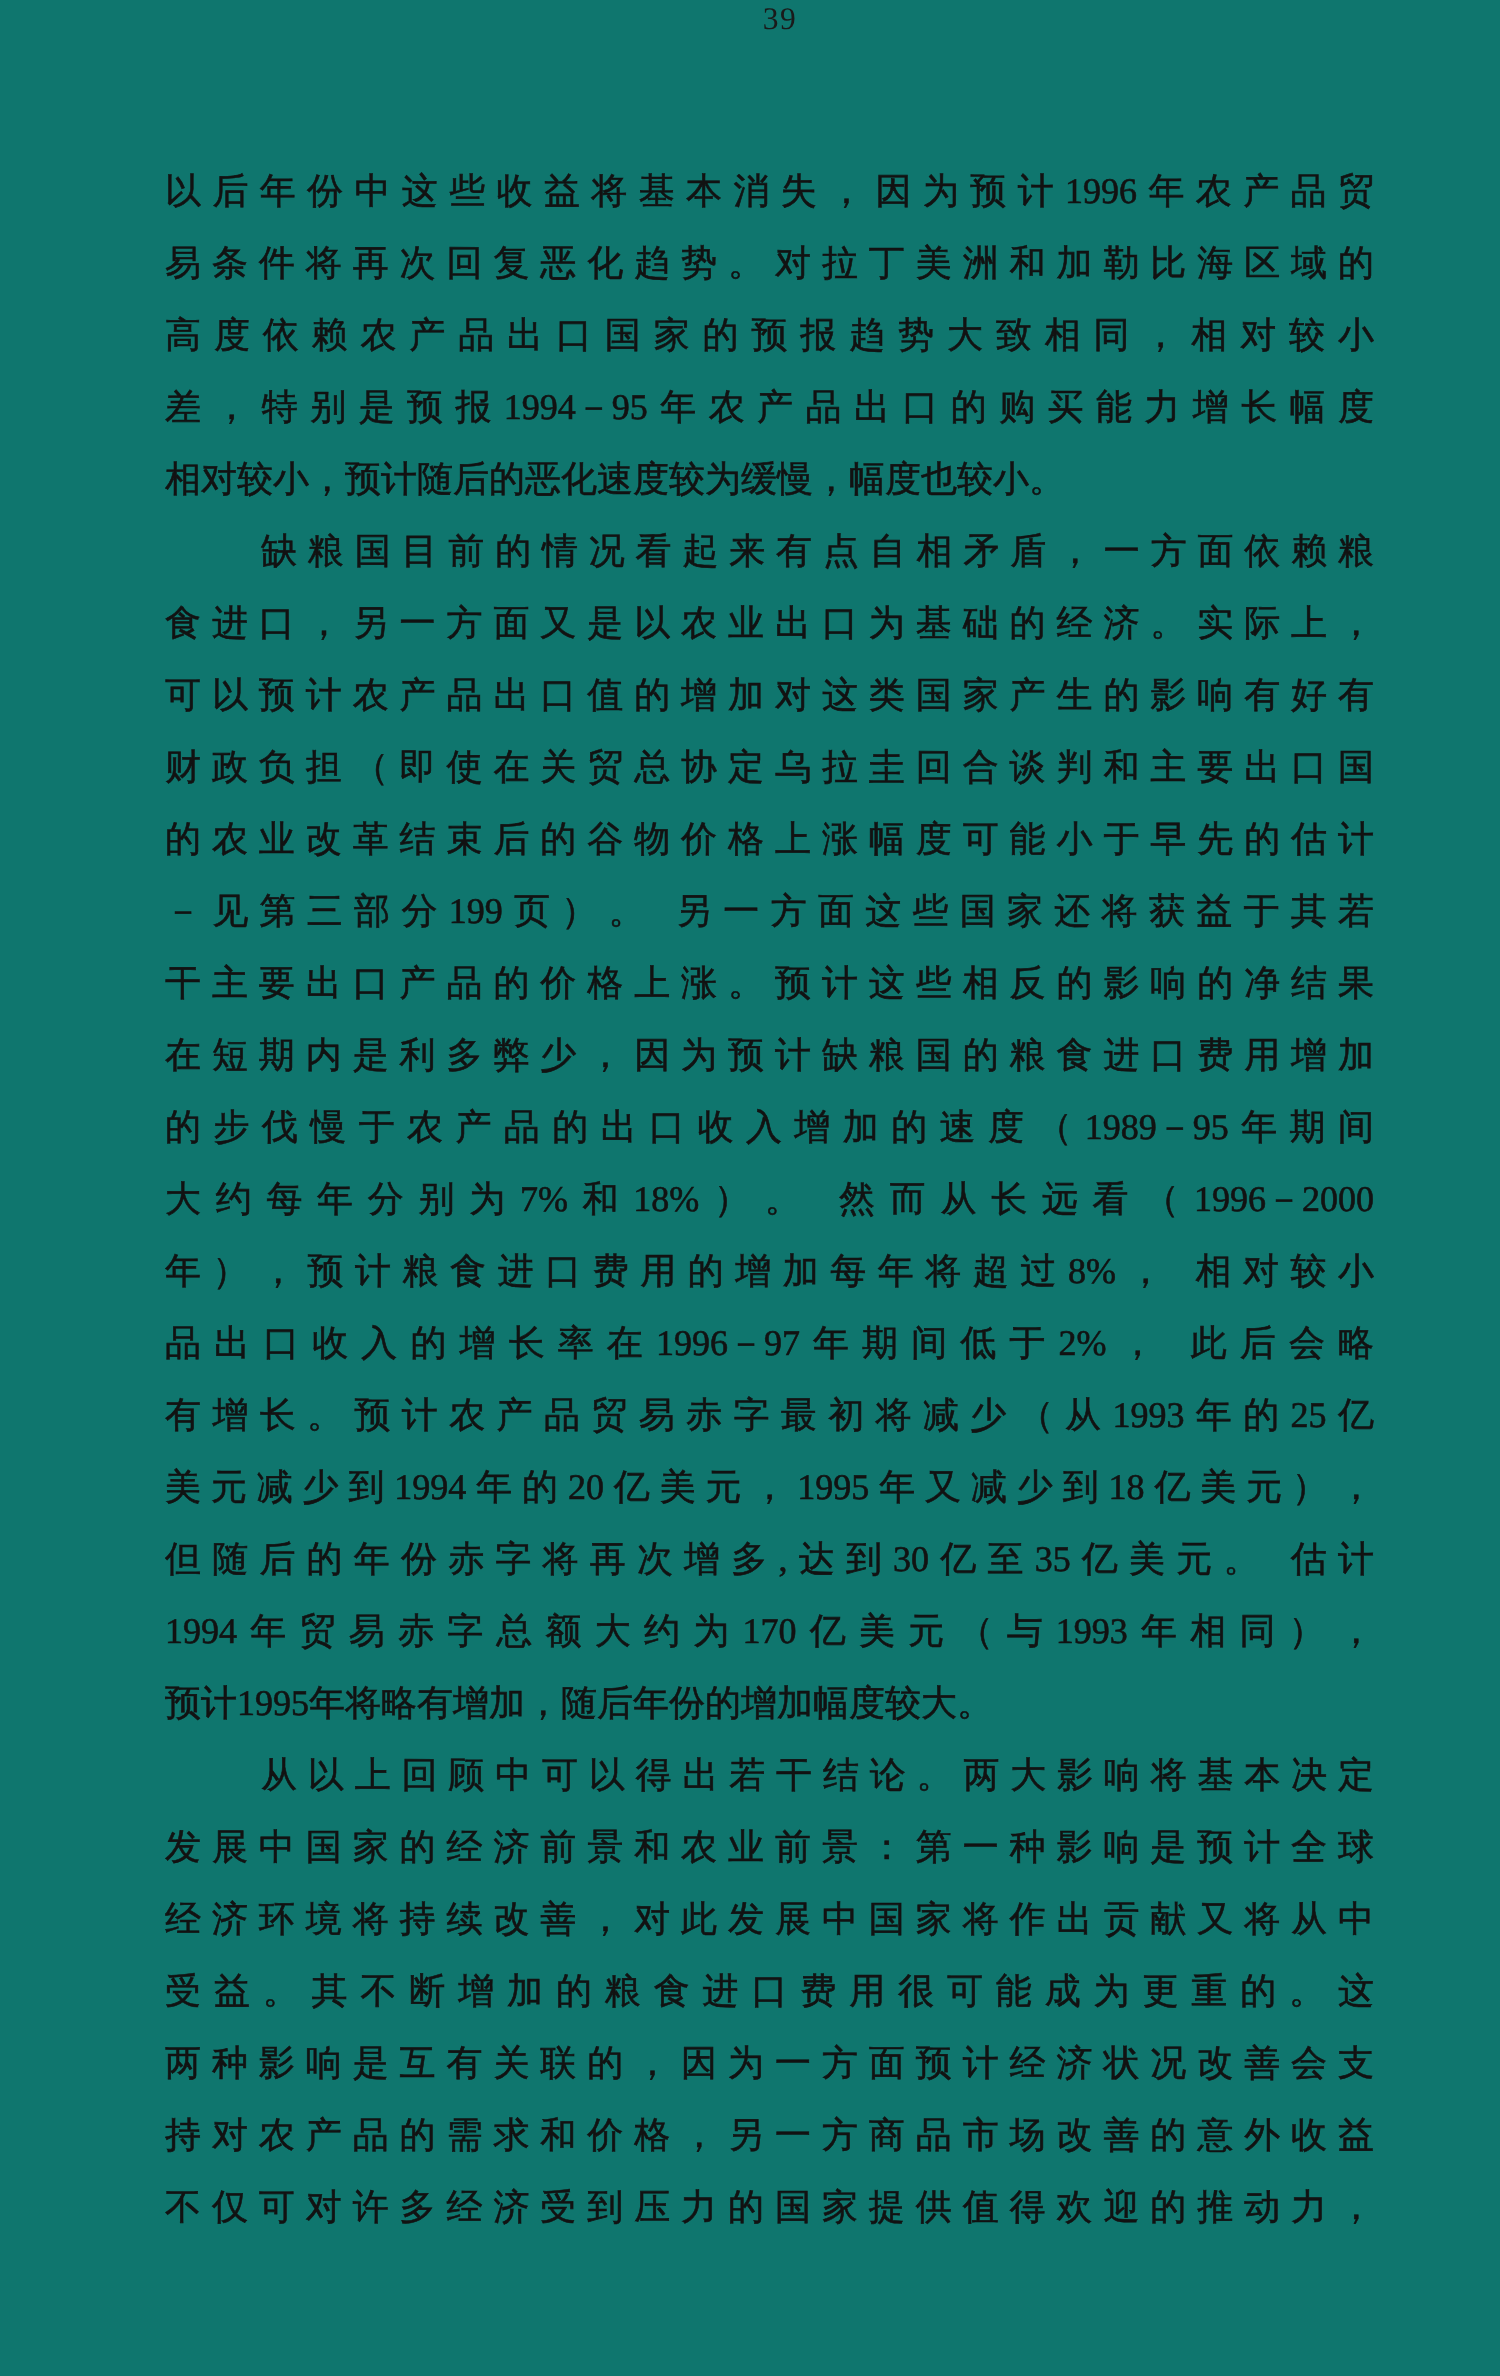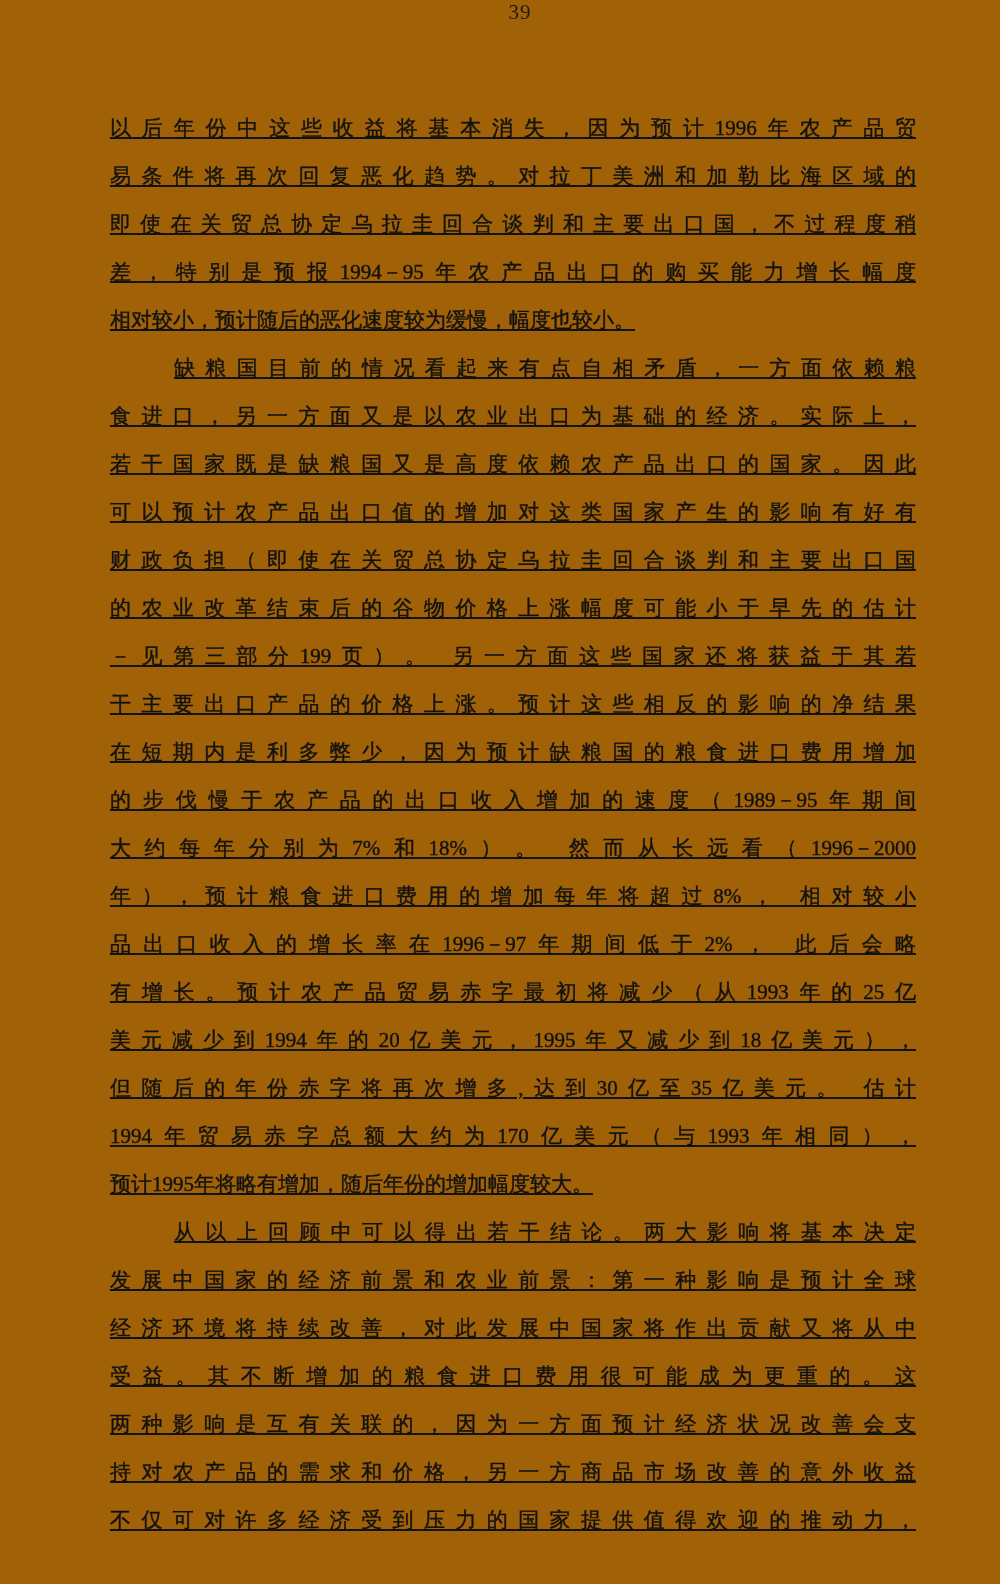--- a/index.html
+++ b/index.html
@@ -11,48 +11,47 @@
     width: 1000px;
     height: 1584px;
     overflow: hidden;
     position: relative;
     font-family: "Liberation Serif", "DejaVu Serif", serif;
     color: #141414;
   }
   .page {
     position: absolute;
     inset: 0;
-    background: #a16207;
+    background: #0f766e;
     padding-left: 36px;
   }
   .page-number {
     position: absolute;
     top: 0;
     left: 0;
     width: 1040px;          
     text-align: center;
     font-size: 21px;
     letter-spacing: 1px;
     color: #1a1a1a;
   }
   .text-block {
     position: absolute;
     top: 104px;
     left: 110px;
     width: 806px;
   }
   .line {
-    font-size: 21px;
+    font-size: 24px;
     line-height: 48px;
     height: 48px;
     overflow: hidden;
     white-space: nowrap;       
     text-align: justify;
     color: #121212;
-    text-decoration: underline;
     -webkit-text-stroke: 0.4px #121212; 
   }
   
   .line.just {
     white-space: normal;
     text-align: justify;
     text-align-last: justify;
     text-justify: inter-character;
   }
   .line.end {
@@ -68,27 +67,26 @@
 <body>
 
 <div class="page">
 
   <div class="page-number">39</div>
 
   <div class="text-block">
 
     <div class="line just">以后年份中这些收益将基本消失，因为预计1996年农产品贸</div>
     <div class="line just">易条件将再次回复恶化趋势。对拉丁美洲和加勒比海区域的</div>
-    <div class="line just">即使在关贸总协定乌拉圭回合谈判和主要出口国，不过程度稍</div>
+    <div class="line just">高度依赖农产品出口国家的预报趋势大致相同，相对较小</div>
     <div class="line just">差，特别是预报1994－95年农产品出口的购买能力增长幅度</div>
     <div class="line end">相对较小，预计随后的恶化速度较为缓慢，幅度也较小。</div>
 
     <div class="line just indent">缺粮国目前的情况看起来有点自相矛盾，一方面依赖粮</div>
     <div class="line just">食进口，另一方面又是以农业出口为基础的经济。实际上，</div>
-    <div class="line just">若干国家既是缺粮国又是高度依赖农产品出口的国家。因此</div>
     <div class="line just">可以预计农产品出口值的增加对这类国家产生的影响有好有</div>
     <div class="line just">财政负担（即使在关贸总协定乌拉圭回合谈判和主要出口国</div>
     <div class="line just">的农业改革结束后的谷物价格上涨幅度可能小于早先的估计</div>
     <div class="line just">－见第三部分199页）。 另一方面这些国家还将获益于其若</div>
     <div class="line just">干主要出口产品的价格上涨。预计这些相反的影响的净结果</div>
     <div class="line just">在短期内是利多弊少，因为预计缺粮国的粮食进口费用增加</div>
     <div class="line just">的步伐慢于农产品的出口收入增加的速度（1989－95年期间</div>
     <div class="line just">大约每年分别为7%和18%）。 然而从长远看（1996－2000</div>
     <div class="line just">年），预计粮食进口费用的增加每年将超过8%， 相对较小</div>
     <div class="line just">品出口收入的增长率在1996－97年期间低于2%， 此后会略</div>

